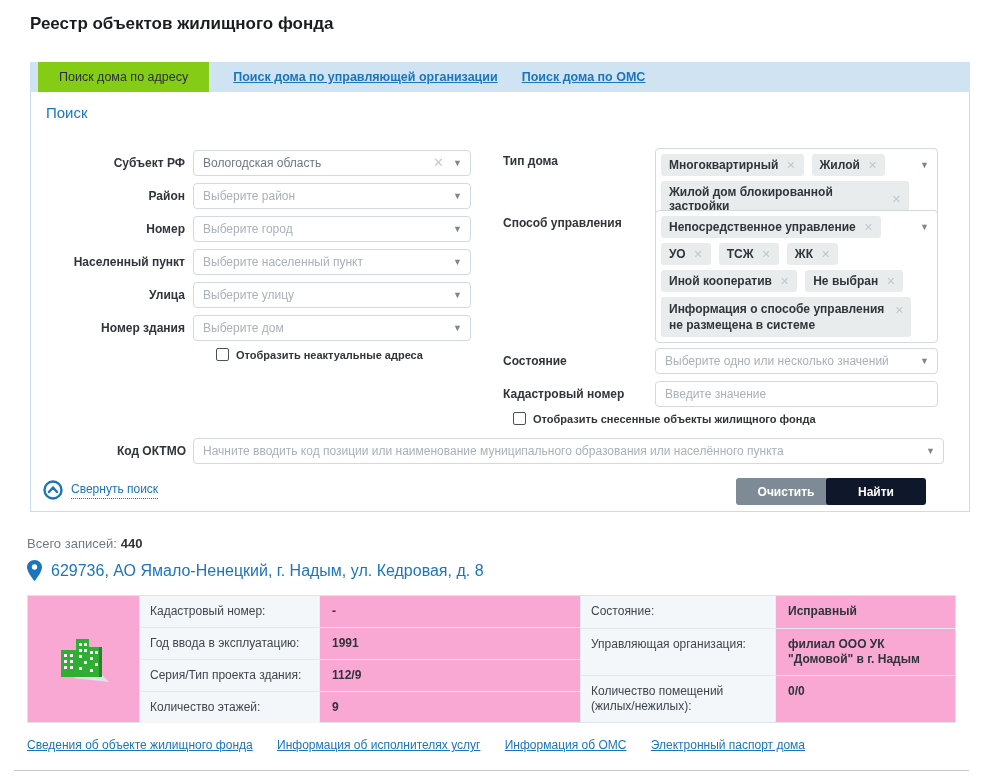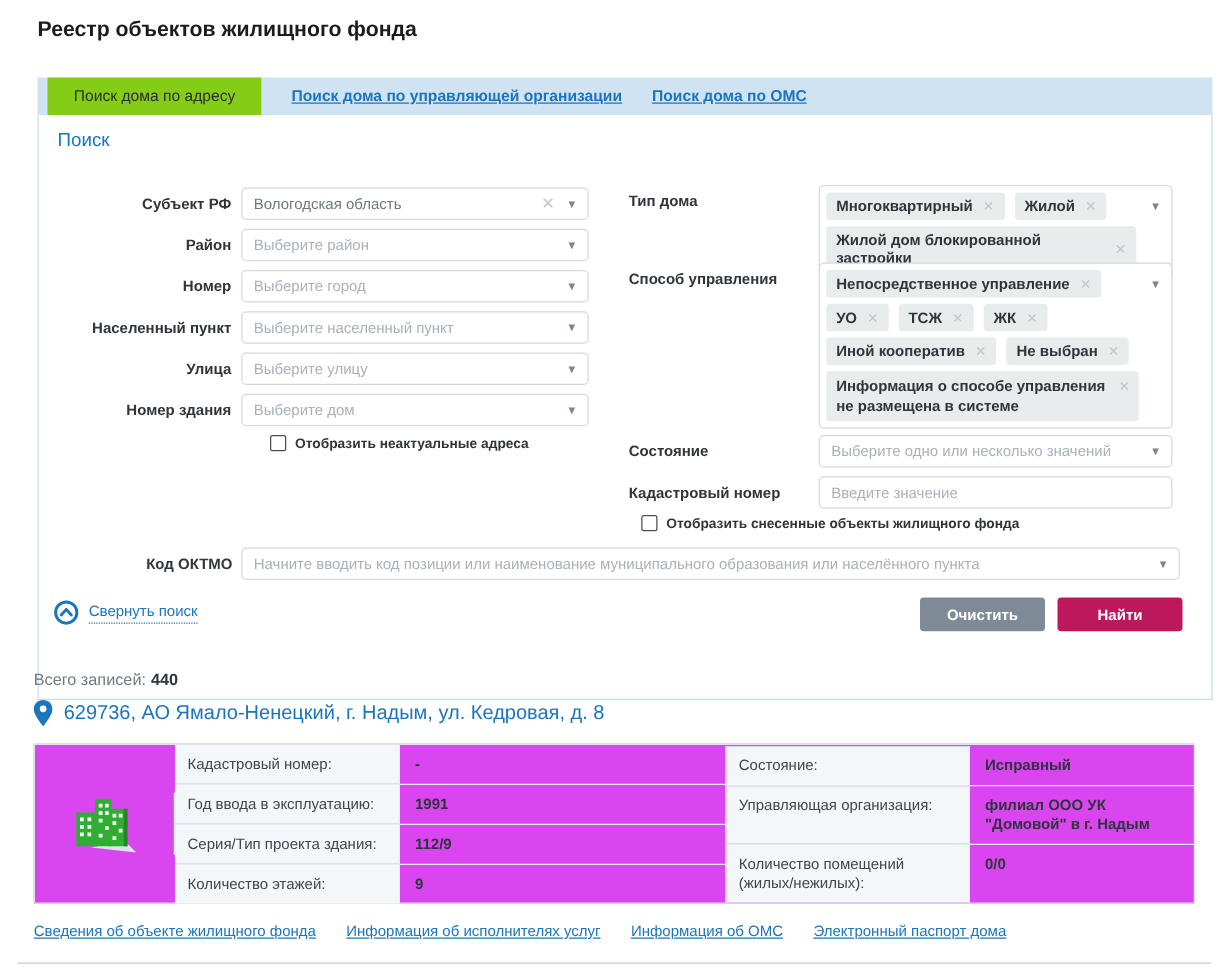--- a/index.html
+++ b/index.html
@@ -9,21 +9,21 @@
 
   
   .page-title { position:absolute; left:30px; top:14px; font-size:17px; font-weight:700; color:#1a1d1f; }
 
   
   .tabbar { position:absolute; left:30px; top:62px; width:940px; height:30px; background:#cfe3f3; display:flex; align-items:stretch; }
   .tab-active { margin-left:8px; background:#84cc16; padding:0 21px; line-height:30px; font-weight:400; font-size:12.5px; color:#2b2f33; }
   .tab-link { line-height:30px; margin-left:24px; font-weight:700; font-size:12.5px; color:#1b75bc; text-decoration:underline; cursor:pointer; }
 
   
-  .panel { position:absolute; left:30px; top:92px; width:940px; height:468px; background:#fff; border:1px solid #c5ddf0; border-top:none; }
+  .panel { position:absolute; left:30px; top:92px; width:940px; height:420px; background:#fff; border:1px solid #c5ddf0; border-top:none; }
   .panel-heading { position:absolute; left:15px; top:12px; font-size:15px; color:#1b75bc; }
 
   .form-row { position:absolute; display:flex; }
   .f-label { width:162px; text-align:right; padding-right:8px; line-height:26px; font-weight:700; font-size:12px; color:#2f353a; }
   .r-label { width:152px; padding-right:8px; line-height:26px; font-weight:700; font-size:12px; color:#2f353a; }
   .r-label--multi { line-height:15px; padding-top:6px; }
 
   .field { position:relative; width:278px; height:26px; border:1px solid #d3d9de; border-radius:4px; background:#fff; }
   .field-r { width:283px; }
   .field-text { display:block; padding:0 30px 0 9px; line-height:24px; white-space:nowrap; overflow:hidden; }
@@ -46,30 +46,30 @@
   .checkbox-label { font-weight:700; font-size:11px; color:#2f353a; }
 
   .oktmo-label { position:absolute; left:0; top:346px; width:155px; text-align:right; line-height:26px; font-weight:700; }
   .oktmo-field { position:absolute; left:162px; top:346px; width:751px; height:26px; border:1px solid #d3d9de; border-radius:4px; }
 
   .collapse { position:absolute; left:12px; top:388px; display:flex; align-items:center; gap:8px; cursor:pointer; }
   .collapse-text { color:#1b75bc; font-size:12px; border-bottom:1px dotted #1b75bc; padding-bottom:2px; }
 
   .btn { position:absolute; top:386px; width:100px; height:27px; border:none; border-radius:3px; color:#fff; font-weight:700; font-size:12px; font-family:inherit; cursor:pointer; }
   .btn-clear { left:705px; background:#7e8b96; }
-  .btn-find { left:815px; background:#be185d; }
+  .btn-find { left:795px; background:#0f172a; }
 
   
   .total { position:absolute; left:27px; top:536px; font-size:13px; color:#6f7a84; }
   .total b { color:#2f353a; margin-left:4px; }
 
   .addr-row { position:absolute; left:27px; top:560px; display:flex; align-items:center; gap:9px; cursor:pointer; }
   .addr-text { font-size:16px; color:#1b75bc; }
 
-  .rtable { position:absolute; left:27px; top:595px; width:929px; height:128px; border:1px solid #dce3e9; display:flex; background:#d946ef;align-items:center; }
+  .rtable { position:absolute; left:27px; top:595px; width:929px; height:128px; border:1px solid #dce3e9; display:flex; background:#f9a8d4; }
   .icon-cell { width:112px; border-right:1px solid #e2e9ef; display:flex; align-items:center; justify-content:center; }
   .tblock { display:flex; flex-direction:column; }
   .tblock-left { width:440px; }
   .tblock-right { flex:1; border-left:1px solid #e2e9ef; }
   .trow { display:flex; border-bottom:1px solid #e2e9ef; flex:1; }
   .trow:last-child { border-bottom:none; }
   .trow-tall { flex:1.45; }
   .tlabel { background:#f3f7fa; border-right:1px solid #e8eef3; padding:8px 10px; font-size:12px; color:#3f464d; line-height:15px; }
   .tblock-left .tlabel { width:180px; }
   .tblock-right .tlabel { width:195px; }

